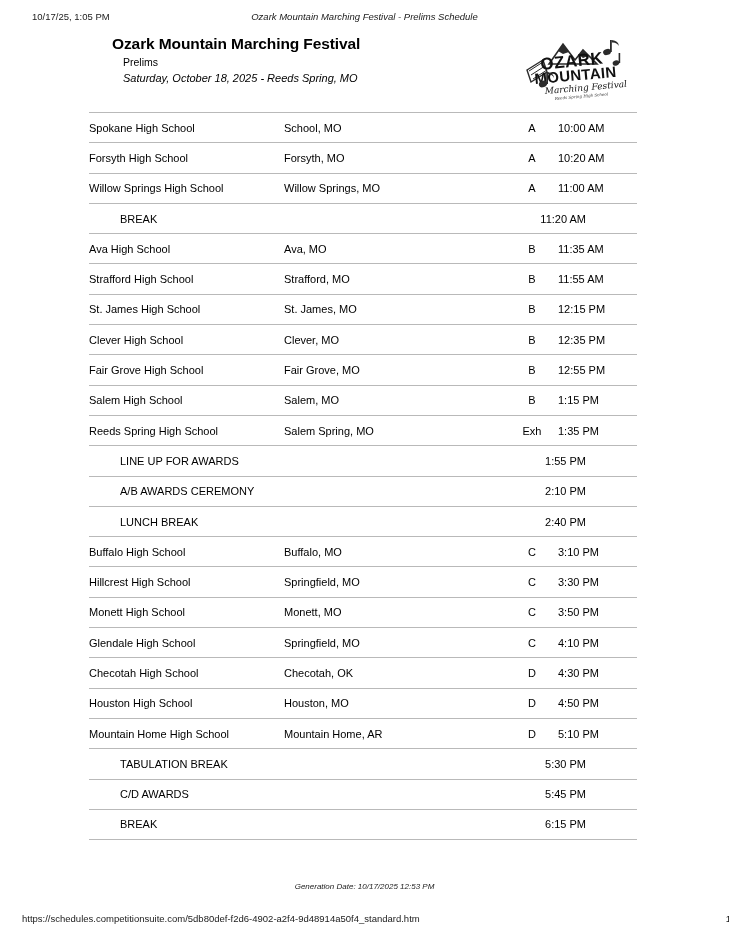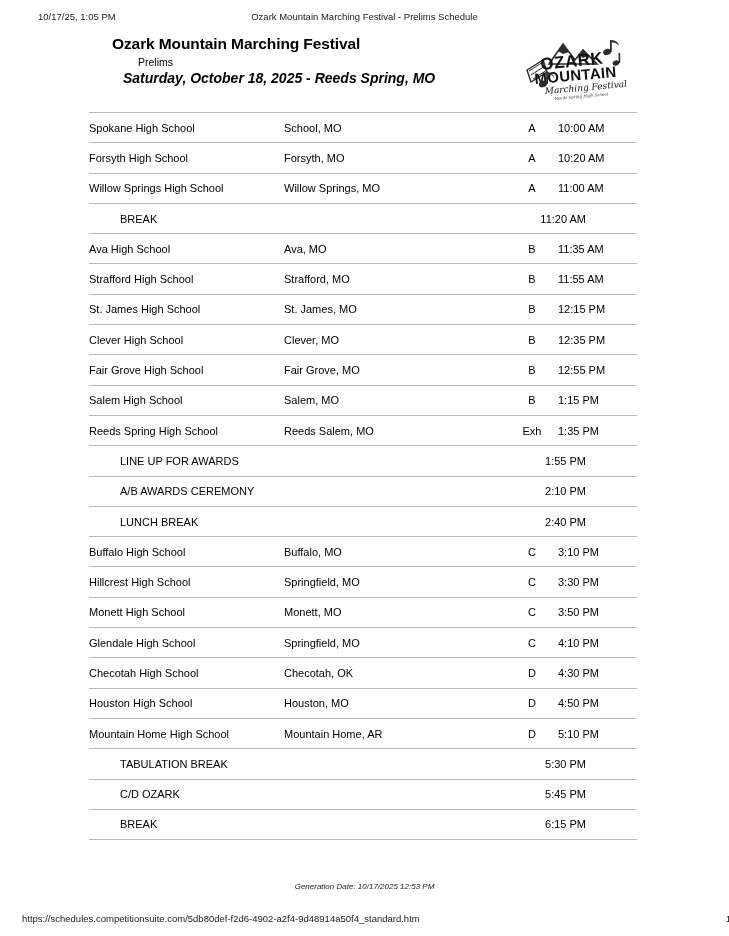--- a/index.html
+++ b/index.html
@@ -22,31 +22,32 @@
     position: absolute;
     top: 11px;
     left: 0;
     width: 729px;
     height: 16px;
     font-size: 9.5px;
     color: #1a1a1a;
   }
   .print-header .ph-left {
     position: absolute;
-    left: 38px;
+    left: 32px;
     top: 0;
     white-space: nowrap;
   }
   .print-header .ph-center {
     position: absolute;
     left: 0;
     width: 729px;
     top: 0;
     text-align: center;
     white-space: nowrap;
+    font-style: italic;
   }
 
   
   .sheet {
     position: absolute;
     top: 0;
     left: 0;
     width: 729px;
     height: 936px;
   }
@@ -62,30 +63,29 @@
     font-size: 15.5px;
     font-weight: bold;
     letter-spacing: -0.1px;
     line-height: 19px;
     margin: 0 0 0 23px;
     white-space: nowrap;
   }
   .doc-sub {
     font-size: 10.5px;
     line-height: 15px;
-    margin: 2px 0 0 49px;
+    margin: 2px 0 0 34px;
     white-space: nowrap;
   }
   .doc-date {
-    font-size: 14px;
+    font-size: 11px;
     font-style: italic;
     line-height: 15px;
     margin: 1px 0 8px 34px;
     white-space: nowrap;
-    font-weight: bold;
   }
 
   
   .logo {
     position: absolute;
     top: 30px;
     left: 519px;
     width: 112px;
     height: 72px;
   }
@@ -269,21 +269,21 @@
           <td class="c-time">12:55 PM</td>
         </tr>
         <tr class="row-band">
           <td class="c-school">Salem High School</td>
           <td class="c-city">Salem, MO</td>
           <td class="c-class">B</td>
           <td class="c-time">1:15 PM</td>
         </tr>
         <tr class="row-band">
           <td class="c-school">Reeds Spring High School</td>
-          <td class="c-city">Reeds Salem, MO</td>
+          <td class="c-city">Salem Spring, MO</td>
           <td class="c-class">Exh</td>
           <td class="c-time">1:35 PM</td>
         </tr>
         <tr class="row-event">
           <td class="c-event" colspan="2">LINE UP FOR AWARDS</td>
           <td class="c-event-time" colspan="2">1:55 PM</td>
         </tr>
         <tr class="row-event">
           <td class="c-event" colspan="2">A/B AWARDS CEREMONY</td>
           <td class="c-event-time" colspan="2">2:10 PM</td>
@@ -332,21 +332,21 @@
           <td class="c-school">Mountain Home High School</td>
           <td class="c-city">Mountain Home, AR</td>
           <td class="c-class">D</td>
           <td class="c-time">5:10 PM</td>
         </tr>
         <tr class="row-event">
           <td class="c-event" colspan="2">TABULATION BREAK</td>
           <td class="c-event-time" colspan="2">5:30 PM</td>
         </tr>
         <tr class="row-event">
-          <td class="c-event" colspan="2">C/D OZARK</td>
+          <td class="c-event" colspan="2">C/D AWARDS</td>
           <td class="c-event-time" colspan="2">5:45 PM</td>
         </tr>
         <tr class="row-event">
           <td class="c-event" colspan="2">BREAK</td>
           <td class="c-event-time" colspan="2">6:15 PM</td>
         </tr>
       </tbody>
   </table>
 
   <div class="gen-date">Generation Date: 10/17/2025 12:53 PM</div>

